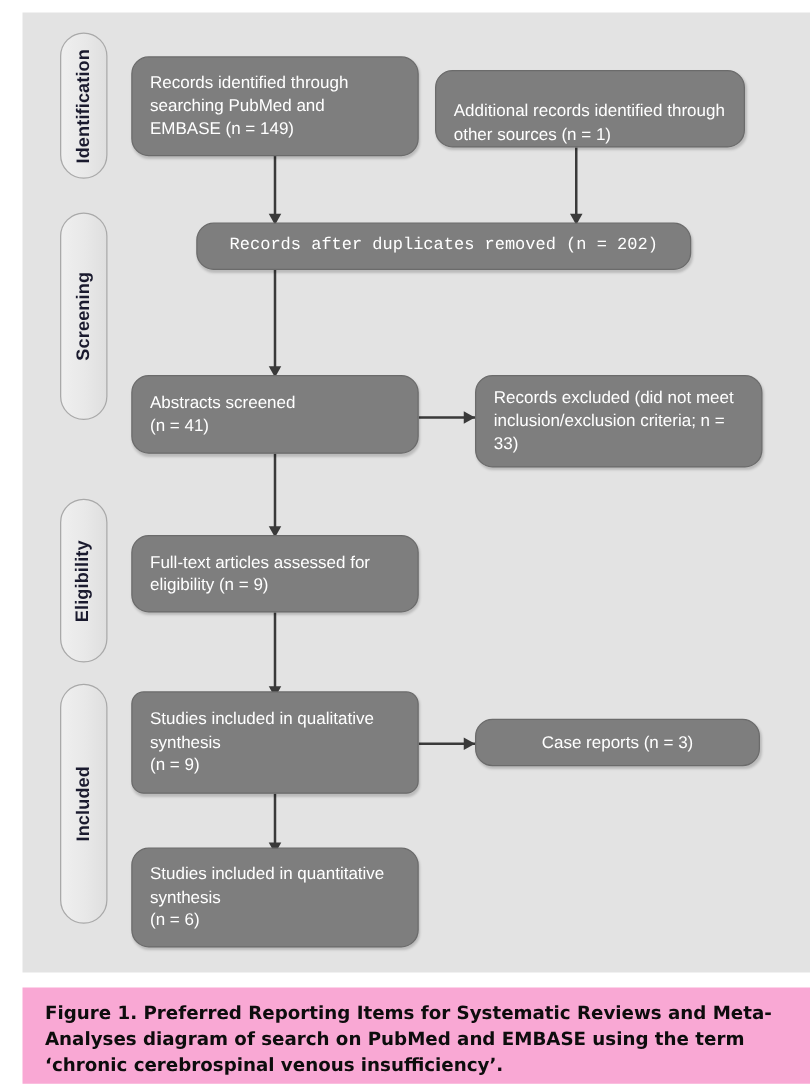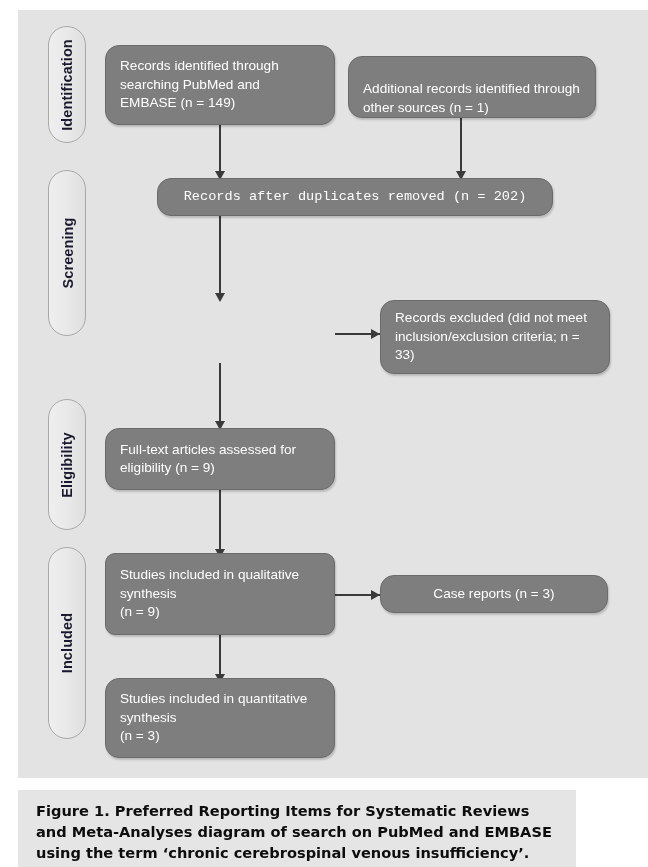--- a/index.html
+++ b/index.html
@@ -97,23 +97,23 @@
     border-top: 5px solid transparent;
     border-bottom: 5px solid transparent;
     border-left: 9px solid #3a3a3a;
   }
 
   
   #caption-block {
     position: absolute;
     left: 18px;
     top: 790px;
-    width: 558px;
+    width: 630px;
     height: 77px;
-    background: #e5e5e5;
+    background: #f9a8d4;
     box-sizing: border-box;
     padding: 10px 18px 8px 18px;
   }
   #caption-block .caption-text {
     font-family: "DejaVu Sans", sans-serif;
     font-size: 14.6px;
     line-height: 21px;
     font-weight: bold;
     color: #0d0d0d;
   }
@@ -170,41 +170,45 @@
     </div>
 
     <div class="flow-box" style="left:330px; top:46px; width:248px; height:62px;align-items:flex-end;">
       <span class="box-text">Additional records identified through other sources (n = 1)</span>
     </div>
 
     <div class="flow-box center" style="left:139px; top:168px; width:396px; height:38px;font-family:Liberation Mono, monospace;">
       <span class="box-text">Records after duplicates removed (n = 202)</span>
     </div>
 
+    <div class="flow-box" style="left:87px; top:290px; width:230px; height:63px;">
+      <span class="box-text">Abstracts screened
+(n = 41)</span>
+    </div>
 
     <div class="flow-box" style="left:362px; top:290px; width:230px; height:74px;">
       <span class="box-text">Records excluded (did not meet inclusion/exclusion criteria; n = 33)</span>
     </div>
 
     <div class="flow-box" style="left:87px; top:418px; width:230px; height:62px;">
       <span class="box-text">Full-text articles assessed for eligibility (n = 9)</span>
     </div>
 
     <div class="flow-box" style="left:87px; top:543px; width:230px; height:82px;border-radius:10px;">
       <span class="box-text">Studies included in qualitative synthesis
 (n = 9)</span>
     </div>
 
     <div class="flow-box center" style="left:362px; top:565px; width:228px; height:38px;justify-content:flex-end;">
       <span class="box-text">Case reports (n = 3)</span>
     </div>
 
     <div class="flow-box" style="left:87px; top:668px; width:230px; height:80px;">
       <span class="box-text">Studies included in quantitative synthesis
-(n = 3)</span>
+(n = 6)</span>
     </div>
 
   </div>
 
   <div id="caption-block">
     <div class="caption-text">Figure 1. Preferred Reporting Items for Systematic Reviews and Meta-Analyses diagram of search on PubMed and EMBASE using the term ‘chronic cerebrospinal venous insufficiency’.</div>
   </div>
 
 </div>
 

